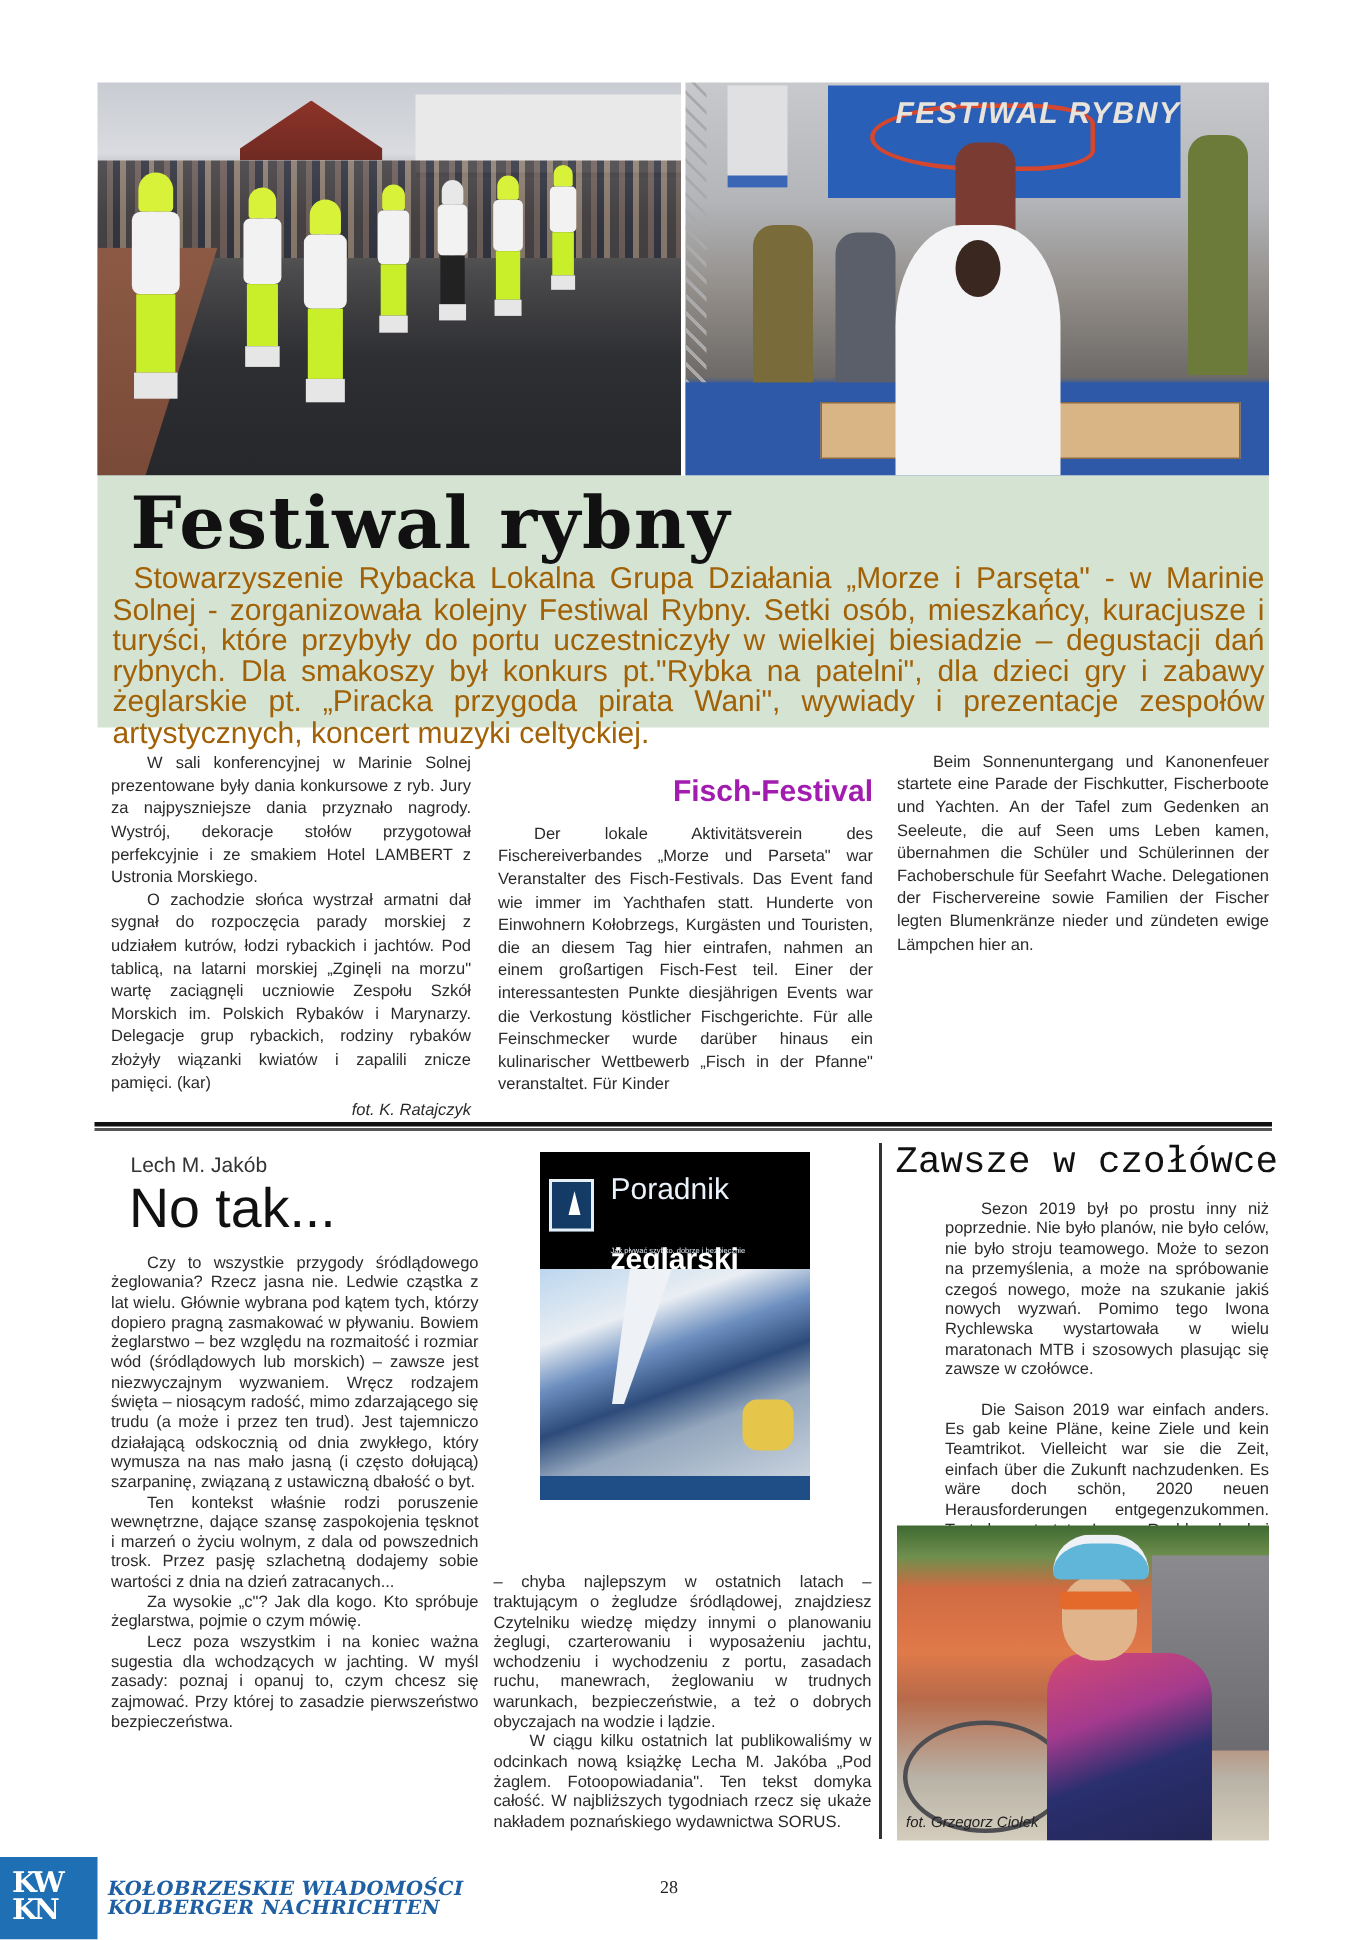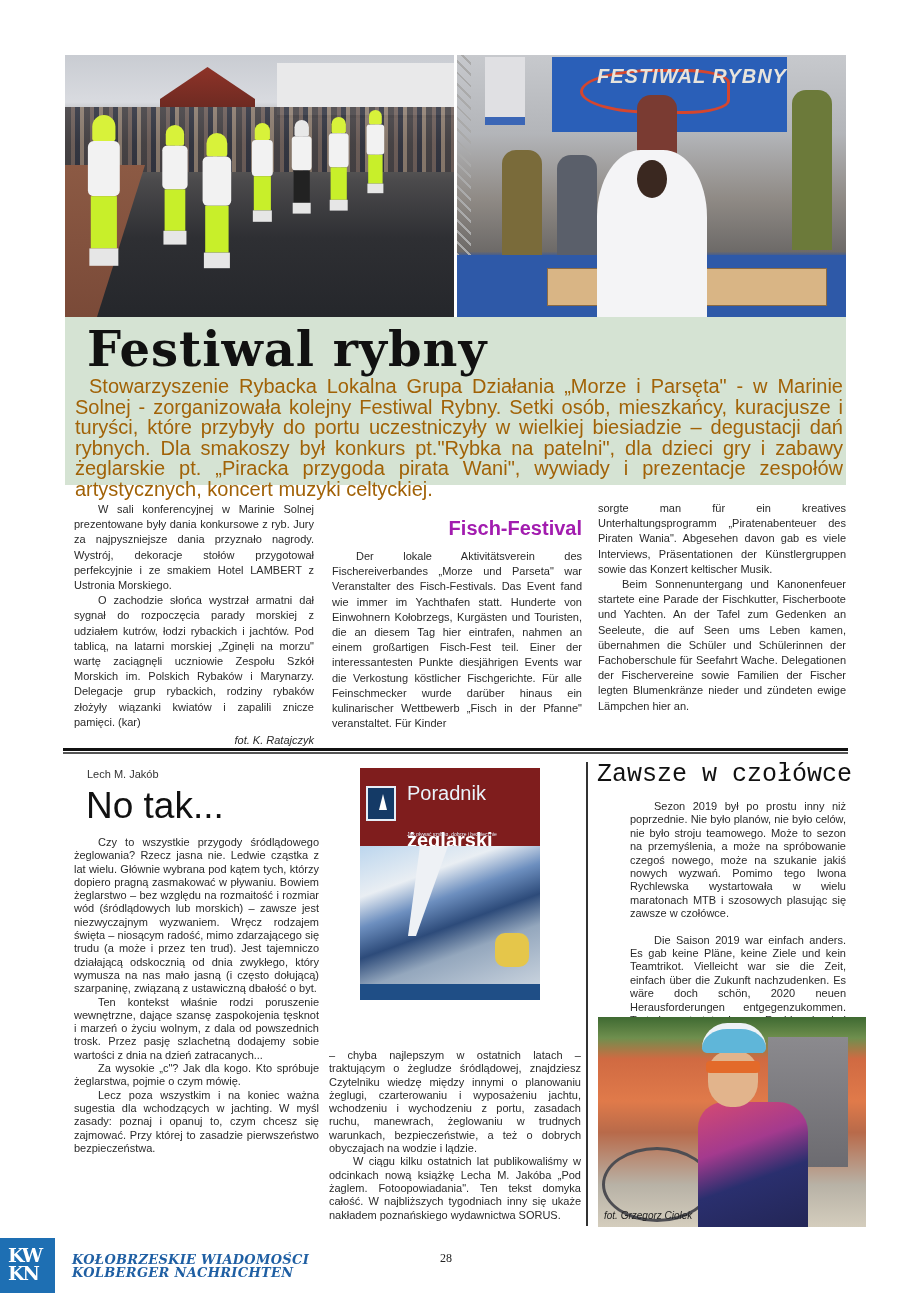--- a/index.html
+++ b/index.html
@@ -47,54 +47,54 @@
   .col2 { left: 332px; top: 518px; width: 250px; }
   .col3 { left: 598px; top: 501px; width: 248px; }
   .credit { text-align: right; font-style: italic; margin-top: 3px; }
   .subhead { font-weight: bold; font-size: 20px; line-height: 20px; color: #a21caf; margin: 0 0 11px 20px; text-align: right; }
 
   
   .divider { position: absolute; left: 63px; top: 748px; width: 785px; height: 6px; border-top: 3px solid #111; border-bottom: 2px solid #555; }
   .vline { position: absolute; left: 586px; top: 762px; width: 1.5px; height: 464px; background: #333; }
 
   
-  .author { position: absolute; left: 87px; top: 768px; font-size: 11px; color: #333; }
+  .author { position: absolute; left: 87px; top: 768px; font-size: 14px; color: #333; }
   .notak { position: absolute; left: 86px; top: 784px; font-size: 37px; line-height: 44px; font-weight: normal; color: #111; }
   .col4 { left: 74px; top: 836px; width: 245px; font-size: 11px; line-height: 13.3px; }
   .col4 p { text-indent: 24px; }
-  .book { position: absolute; left: 360px; top: 768px; width: 180px; height: 232px; background: #7f1d1d; overflow: hidden; }
+  .book { position: absolute; left: 360px; top: 768px; width: 180px; height: 232px; background: #000000; overflow: hidden; }
   .book .logo { position: absolute; left: 6px; top: 18px; width: 30px; height: 35px; background: #143a66; border: 2px solid #e6eef6; }
   .book .logo:after { content: ""; position: absolute; left: 11px; top: 6px; border-left: 4px solid transparent; border-right: 4px solid transparent; border-bottom: 16px solid #fff; }
   .book .t1 { position: absolute; left: 47px; top: 14px; color: #eaf3fb; font-size: 20px; line-height: 22px; }
   .book .t2 { position: absolute; left: 47px; top: 35px; color: #fff; font-size: 20px; line-height: 22px; font-weight: bold; margin-top: 26px; }
   .book .sub { position: absolute; left: 47px; top: 63px; color: #e6f0fa; font-size: 5px; }
   .book .pic { position: absolute; left: 0; top: 78px; width: 180px; height: 140px;
     background: linear-gradient(160deg, #bcd6ee 0%, #e9eef3 25%, #6d8fbf 40%, #2d4b7a 55%, #94a7bd 70%, #c9d3de 100%); }
   .book .sail { position: absolute; left: 48px; top: 78px; width: 40px; height: 90px; background: #eef1f5; clip-path: polygon(30% 0, 100% 0, 20% 100%, 0 100%); }
   .book .portrait { position: absolute; left: 135px; top: 165px; width: 34px; height: 34px; background: #e5c64a; border-radius: 10px; }
   .book .strip { position: absolute; left: 0; top: 216px; width: 180px; height: 16px; background: #1f4e86; }
   .col5 { left: 329px; top: 1049px; width: 252px; font-size: 11px; line-height: 13.3px; }
   .col5 p { text-indent: 24px; }
 
   .zawsze { position: absolute; left: 597px; top: 759px; font-size: 25px; line-height: 32px; color: #111; font-family: Liberation Mono, monospace; }
   .col6 { left: 598px; top: 800px; width: 248px; font-size: 11px; line-height: 13.4px; }
   .col6 p { text-indent: 24px; margin-left: 32px; }
   .col6 p + p { margin-top: 13px; }
-  .cyclist { position: absolute; left: 598px; top: 1017px; width: 268px; height: 210px; overflow: hidden;
+  .cyclist { position: absolute; left: 598px; top: 1017px; width: 248px; height: 210px; overflow: hidden;
     background: linear-gradient(180deg, #3f6a32 0%, #6f8f4e 10%, #d06a42 20%, #e07a4a 40%, #b86a4a 55%, #b8b2a6 80%, #d4cdbd 100%); }
   .cyclist .car2 { position: absolute; left: 170px; top: 20px; width: 80px; height: 130px; background: linear-gradient(180deg, #8b8a8e, #6c6b70); }
   .cyclist .helmet { position: absolute; left: 104px; top: 6px; width: 64px; height: 30px; background: #5fb6d9; border-radius: 32px 32px 6px 6px; border-top: 6px solid #eef2f6; }
   .cyclist .face { position: absolute; left: 110px; top: 34px; width: 50px; height: 56px; background: #e2b48c; border-radius: 40% 40% 45% 45%; }
   .cyclist .glasses { position: absolute; left: 108px; top: 44px; width: 54px; height: 12px; background: #e36a2a; border-radius: 4px; }
   .cyclist .jersey { position: absolute; left: 100px; top: 85px; width: 110px; height: 125px; background: linear-gradient(160deg, #d54a72 0%, #a43a8e 35%, #2a2f6e 60%, #232656 100%); border-radius: 26px 30px 0 0; }
   .cyclist .bike { position: absolute; left: 4px; top: 130px; width: 110px; height: 75px; border: 3px solid #4d4d52; border-radius: 50%; }
   .cyclist .cap { position: absolute; left: 6px; bottom: 6px; font-size: 10px; font-style: italic; color: #222; }
 
   
-  .footer-logo { position: absolute; left: 0; top: 1238px; width: 55px; height: 55px; background: #1e6fb3; padding-left: 12px; }
+  .footer-logo { position: absolute; left: 0; top: 1238px; width: 65px; height: 55px; background: #1e6fb3; padding-left: 12px; }
   .footer-logo span { position: absolute; left: 8px; top: 8px; font-family: "DejaVu Serif", serif; color: #fff; font-size: 19px; line-height: 18px; font-weight: bold; letter-spacing: -2px; }
   .footer-text { position: absolute; left: 72px; top: 1253px; font-family: "DejaVu Serif", serif; font-weight: bold; font-size: 13px; line-height: 13px; color: #1f5fa3; letter-spacing: .3px; font-style: italic; }
   .page-num { position: absolute; left: 440px; top: 1251px; font-family: "Liberation Serif", serif; font-size: 12px; color: #222; }
 </style>
 </head>
 <body>
 
 <div class="photos">
   <div class="photo-left">
     <div class="bldg"></div>
@@ -172,21 +172,20 @@
   <p>O zachodzie słońca wystrzał armatni dał sygnał do rozpoczęcia parady morskiej z udziałem kutrów, łodzi rybackich i jachtów. Pod tablicą, na latarni morskiej „Zginęli na morzu" wartę zaciągnęli uczniowie Zespołu Szkół Morskich im. Polskich Rybaków i Marynarzy. Delegacje grup rybackich, rodziny rybaków złożyły wiązanki kwiatów i zapalili znicze pamięci. (kar)</p>
   <div class="credit">fot. K. Ratajczyk</div>
 </div>
 
 <div class="col col2">
   <div class="subhead">Fisch-Festival</div>
   <p>Der lokale Aktivitätsverein des Fischereiverbandes „Morze und Parseta" war Veranstalter des Fisch-Festivals. Das Event fand wie immer im Yachthafen statt. Hunderte von Einwohnern Kołobrzegs, Kurgästen und Touristen, die an diesem Tag hier eintrafen, nahmen an einem großartigen Fisch-Fest teil. Einer der interessantesten Punkte diesjährigen Events war die Verkostung köstlicher Fischgerichte. Für alle Feinschmecker wurde darüber hinaus ein kulinarischer Wettbewerb „Fisch in der Pfanne" veranstaltet. Für Kinder</p>
 </div>
 
 <div class="col col3">
-  <p style="text-indent:0">sorgte man für ein kreatives Unterhaltungsprogramm „Piratenabenteuer des Piraten Wania". Abgesehen davon gab es viele Interviews, Präsentationen der Künstlergruppen sowie das Konzert keltischer Musik.</p>
   <p>Beim Sonnenuntergang und Kanonenfeuer startete eine Parade der Fischkutter, Fischerboote und Yachten. An der Tafel zum Gedenken an Seeleute, die auf Seen ums Leben kamen, übernahmen die Schüler und Schülerinnen der Fachoberschule für Seefahrt Wache. Delegationen der Fischervereine sowie Familien der Fischer legten Blumenkränze nieder und zündeten ewige Lämpchen hier an.</p>
 </div>
 
 <div class="divider"></div>
 <div class="vline"></div>
 
 <div class="author">Lech M. Jakób</div>
 <div class="notak">No tak...</div>
 <div class="col col4">
   <p>Czy to wszystkie przygody śródlądowego żeglowania? Rzecz jasna nie. Ledwie cząstka z lat wielu. Głównie wybrana pod kątem tych, którzy dopiero pragną zasmakować w pływaniu. Bowiem żeglarstwo – bez względu na rozmaitość i rozmiar wód (śródlądowych lub morskich) – zawsze jest niezwyczajnym wyzwaniem. Wręcz rodzajem święta – niosącym radość, mimo zdarzającego się trudu (a może i przez ten trud). Jest tajemniczo działającą odskocznią od dnia zwykłego, który wymusza na nas mało jasną (i często dołującą) szarpaninę, związaną z ustawiczną dbałość o byt.</p>
@@ -201,21 +200,21 @@
   <div class="t2">żeglarski</div>
   <div class="sub">Jak pływać szybko, dobrze i bezpiecznie</div>
   <div class="pic"></div>
   <div class="sail"></div>
   <div class="portrait"></div>
   <div class="strip"></div>
 </div>
 
 <div class="col col5">
   <p style="text-indent:0">– chyba najlepszym w ostatnich latach – traktującym o żegludze śródlądowej, znajdziesz Czytelniku wiedzę między innymi o planowaniu żeglugi, czarterowaniu i wyposażeniu jachtu, wchodzeniu i wychodzeniu z portu, zasadach ruchu, manewrach, żeglowaniu w trudnych warunkach, bezpieczeństwie, a też o dobrych obyczajach na wodzie i lądzie.</p>
-  <p>W ciągu kilku ostatnich lat publikowaliśmy w odcinkach nową książkę Lecha M. Jakóba „Pod żaglem. Fotoopowiadania". Ten tekst domyka całość. W najbliższych tygodniach inny się ukaże nakładem poznańskiego wydawnictwa SORUS.</p>
+  <p>W ciągu kilku ostatnich lat publikowaliśmy w odcinkach nową książkę Lecha M. Jakóba „Pod żaglem. Fotoopowiadania". Ten tekst domyka całość. W najbliższych tygodniach rzecz się ukaże nakładem poznańskiego wydawnictwa SORUS.</p>
 </div>
 
 <div class="zawsze">Zawsze w czołówce</div>
 <div class="col col6">
   <p>Sezon 2019 był po prostu inny niż poprzednie. Nie było planów, nie było celów, nie było stroju teamowego. Może to sezon na przemyślenia, a może na spróbowanie czegoś nowego, może na szukanie jakiś nowych wyzwań. Pomimo tego Iwona Rychlewska wystartowała w wielu maratonach MTB i szosowych plasując się zawsze w czołówce.</p>
   <p>Die Saison 2019 war einfach anders. Es gab keine Pläne, keine Ziele und kein Teamtrikot. Vielleicht war sie die Zeit, einfach über die Zukunft nachzudenken. Es wäre doch schön, 2020 neuen Herausforderungen entgegenzukommen. Trotzdem startete Iwona Rychlewska bei vielen Mountainbike- und Roadmarathons und rangierte sich immer an der Spitze.</p>
 </div>
 <div class="cyclist">
   <div class="car2"></div>
   <div class="bike"></div>

